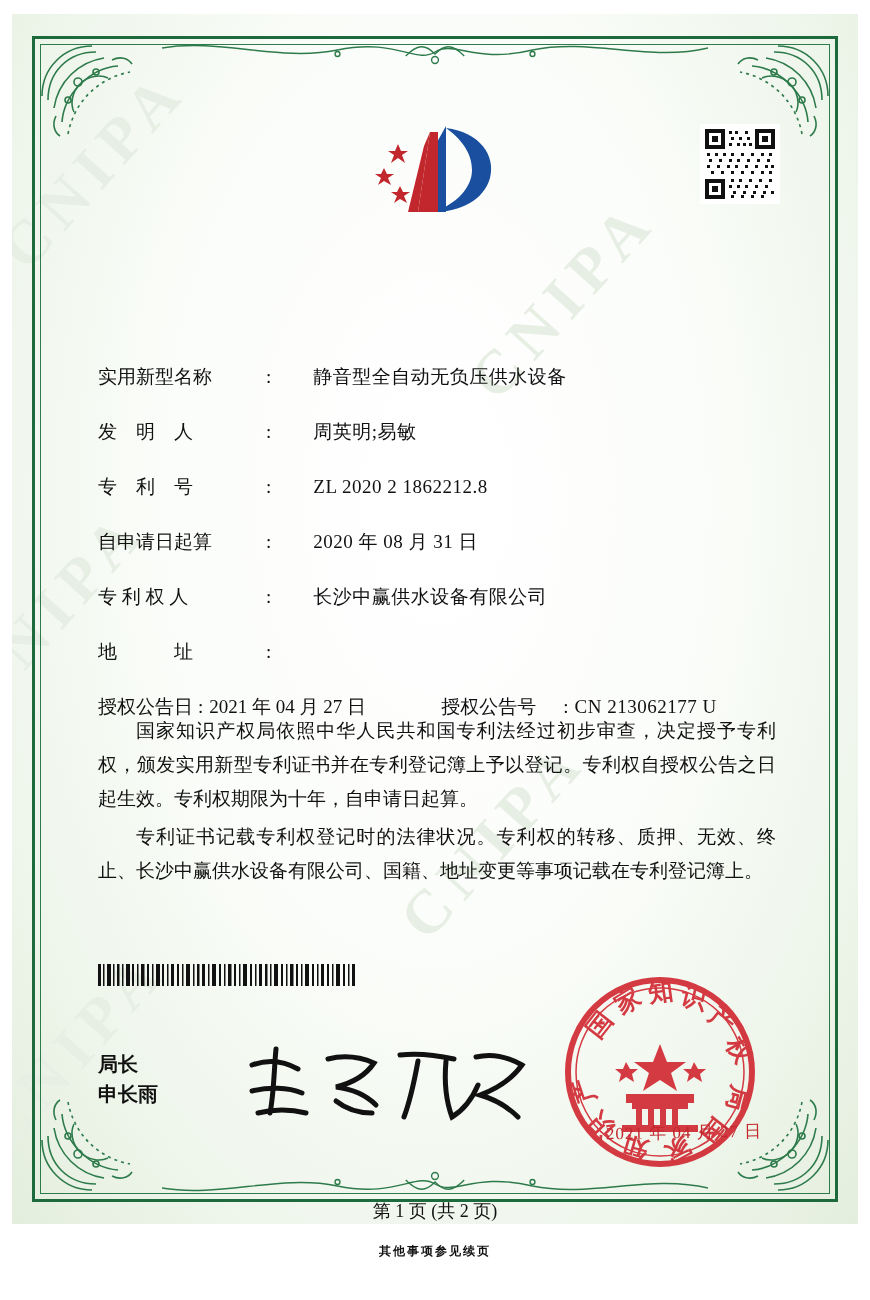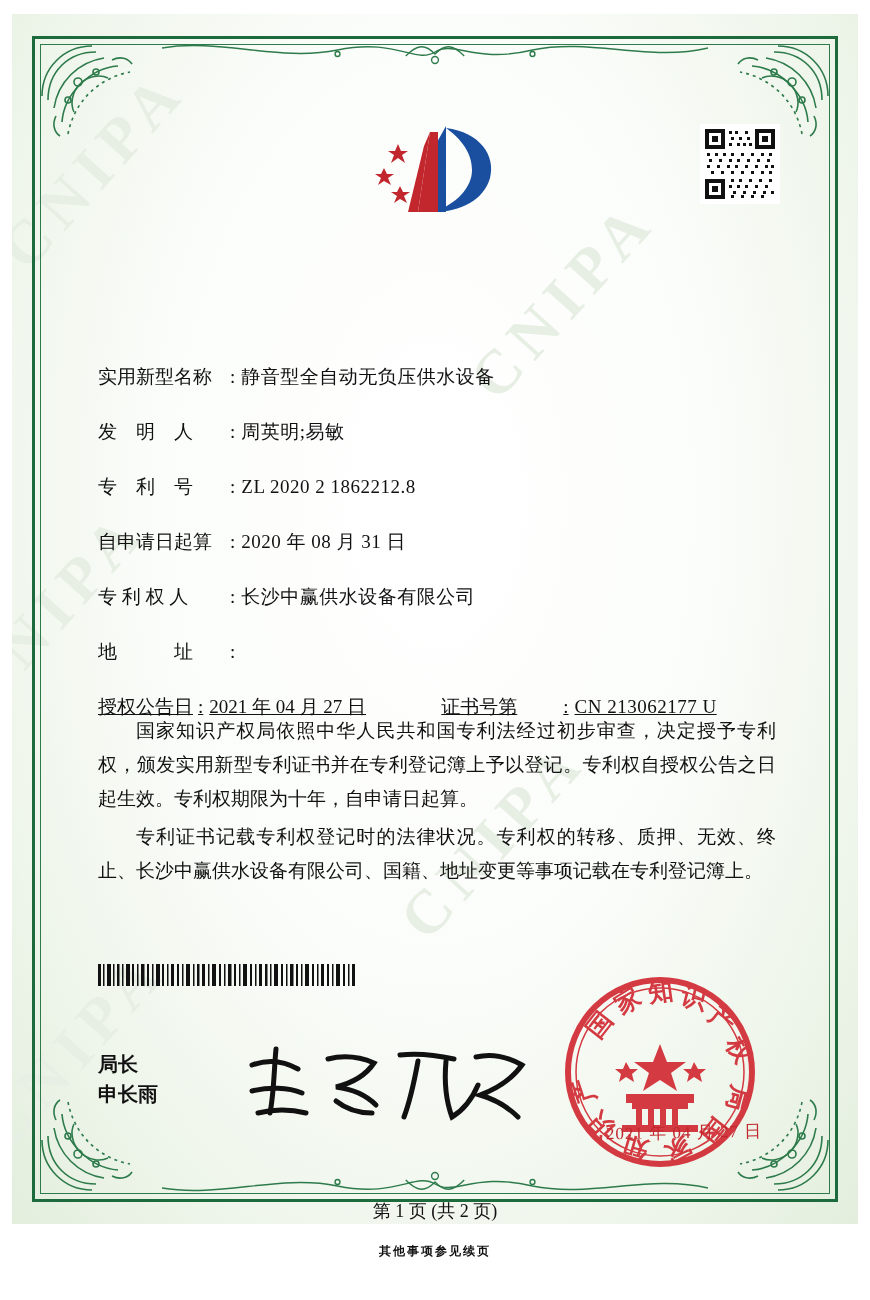--- a/index.html
+++ b/index.html
@@ -130,37 +130,37 @@
     left: 26px;
     right: 20px;
     top: 280px;
   }
   .field {
     display: flex;
     align-items: baseline;
     margin-bottom: 29px;
     font-size: 19px;
     color: #111;
+    gap: 36px;
   }
   .f-label {
     width: 132px;
     flex: none;
     letter-spacing: 0px;
     white-space: nowrap;
   }
   .f-colon { margin-right: 6px; }
   .f-value { letter-spacing: .5px; }
 
   .field-row2 {
     display: flex;
     align-items: baseline;
     font-size: 19px;
     color: #111;
     margin-bottom: 13px;
-    text-decoration: underline;
   }
   .grant-left { width: 100px; flex: none; white-space: nowrap; }
   .grant-val { width: 232px; flex: none; }
   .grant-right-lbl { width: 122px; flex: none; white-space: nowrap; }
 
   .paras {
     position: absolute;
     left: 26px;
     right: 22px;
     top: 630px;
@@ -473,21 +473,21 @@
         </div>
         <div class="field">
           <span class="f-label">地　　　址</span>
           <span class="f-colon">:</span>
         </div>
 
         <div class="field-row2">
           <span class="grant-left">授权公告日</span>
           <span class="f-colon">:</span>
           <span class="grant-val">2021 年 04 月 27 日</span>
-          <span class="grant-right-lbl">证书号第</span>
+          <span class="grant-right-lbl">授权公告号</span>
           <span class="f-colon">:</span>
           <span class="f-value">CN 213062177 U</span>
         </div>
       </div>
 
       <div class="paras">
         <p>国家知识产权局依照中华人民共和国专利法经过初步审查，决定授予专利权，颁发实用新型专利证书并在专利登记簿上予以登记。专利权自授权公告之日起生效。专利权期限为十年，自申请日起算。</p>
         <p>专利证书记载专利权登记时的法律状况。专利权的转移、质押、无效、终止、长沙中赢供水设备有限公司、国籍、地址变更等事项记载在专利登记簿上。</p>
       </div>
 

